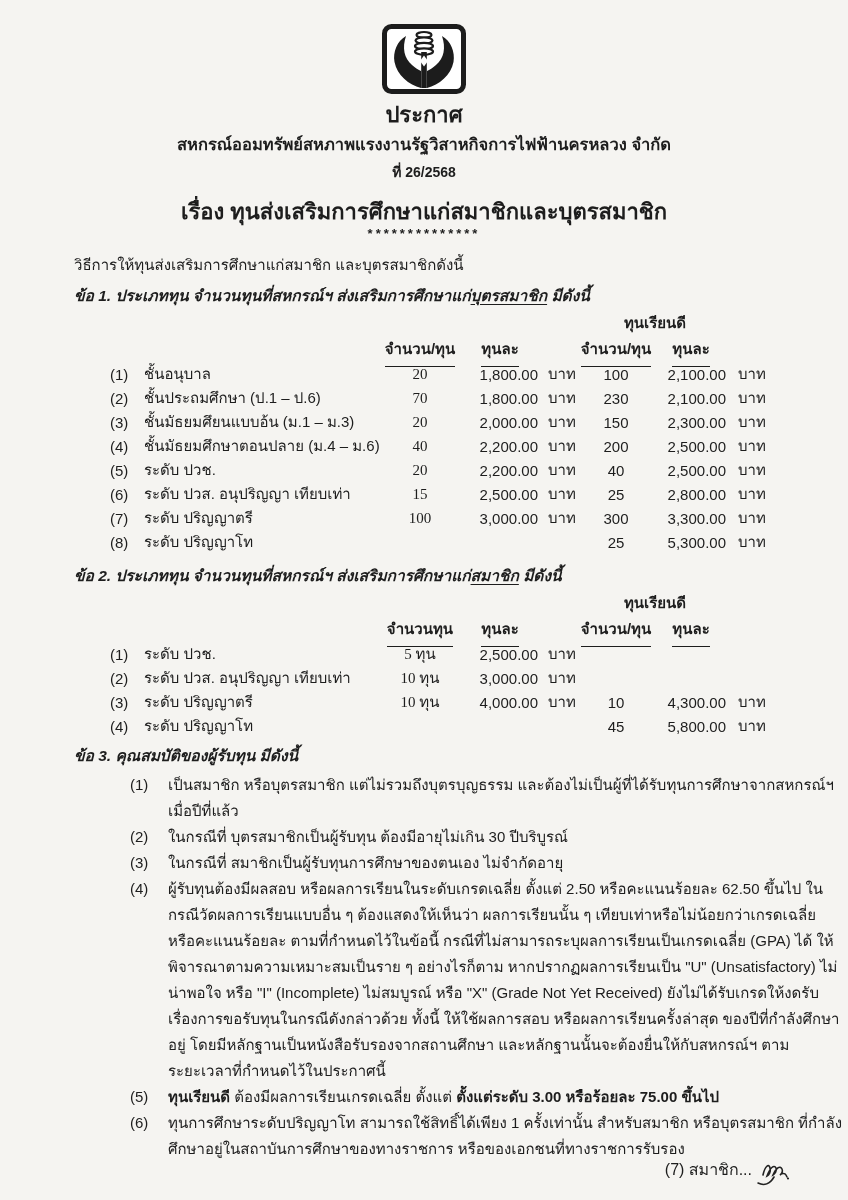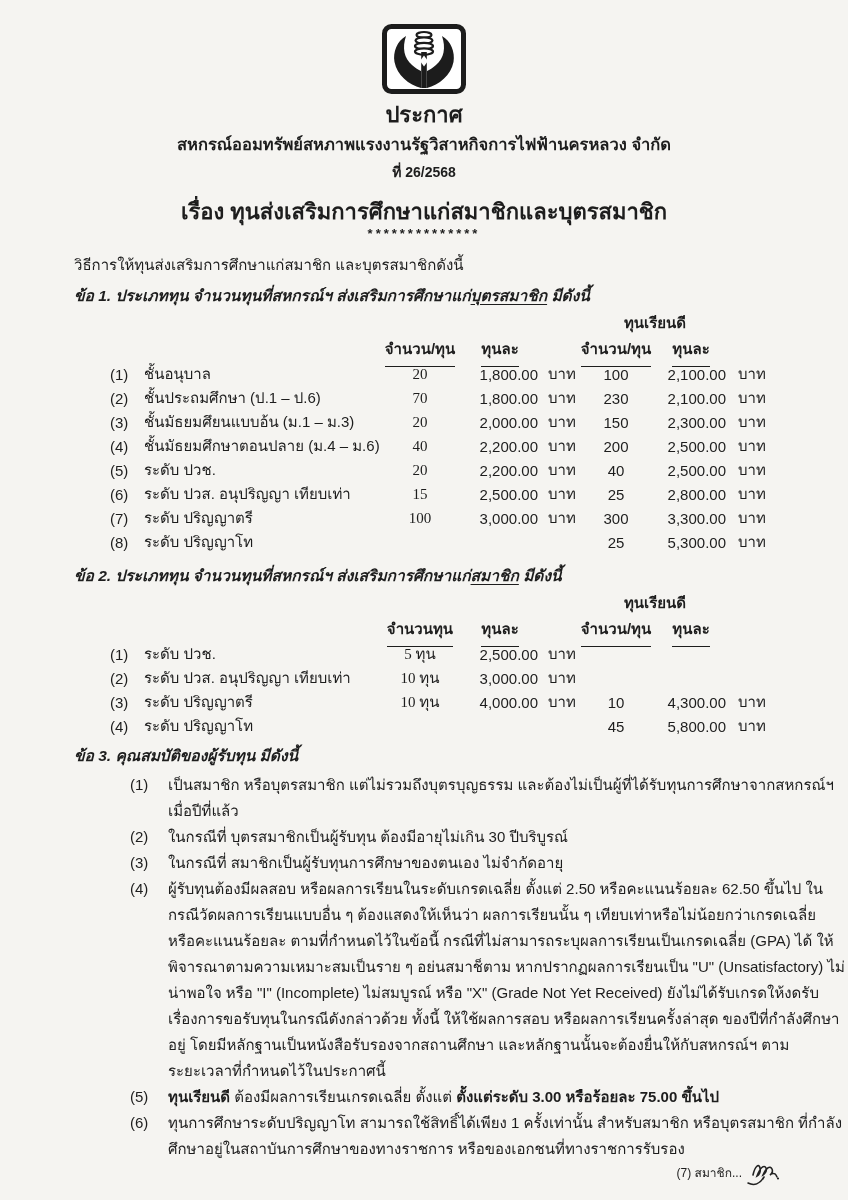--- a/index.html
+++ b/index.html
@@ -37,21 +37,21 @@
   .merit-row{height:26px;}
   .merit-lbl{grid-column:7/9;text-align:center;font-weight:bold;}
   .hcell{font-weight:bold;text-align:center;}
   .hcell span{border-bottom:1.6px solid #1d1d1d;padding-bottom:9px;white-space:nowrap;}
   .hrow{height:26px;}
   .list{margin-top:2px;}
   .item{display:flex;margin-left:56px;}
   .item-no{width:38px;flex:none;line-height:26px;}
   .item-body{flex:1;}
   .b{font-weight:bold;}
-  .footer{position:absolute;right:68px;bottom:18px;font-size:12px;white-space:nowrap;display:flex;align-items:flex-end;}
+  .footer{position:absolute;right:58px;bottom:18px;font-size:16px;white-space:nowrap;display:flex;align-items:flex-end;}
   .sig{margin-left:4px;margin-bottom:-6px;}
 </style>
 </head>
 <body>
 
 <div class="page">
 
   <div class="hdr">
     <svg class="logo" width="84" height="70" viewBox="0 0 84 70">
       <rect x="2.5" y="2.5" width="79" height="65" rx="7" fill="#ffffff" stroke="#1c1c1c" stroke-width="5"></rect>
@@ -269,21 +269,21 @@
         <div class="item-body">
           <div class="ln">ในกรณีที่ สมาชิกเป็นผู้รับทุนการศึกษาของตนเอง ไม่จำกัดอายุ</div>
         </div>
       </div>
       <div class="item">
         <div class="item-no">(4)</div>
         <div class="item-body">
           <div class="ln">ผู้รับทุนต้องมีผลสอบ หรือผลการเรียนในระดับเกรดเฉลี่ย ตั้งแต่ 2.50 หรือคะแนนร้อยละ 62.50 ขึ้นไป ใน</div>
           <div class="ln">กรณีวัดผลการเรียนแบบอื่น ๆ ต้องแสดงให้เห็นว่า ผลการเรียนนั้น ๆ  เทียบเท่าหรือไม่น้อยกว่าเกรดเฉลี่ย</div>
           <div class="ln">หรือคะแนนร้อยละ ตามที่กำหนดไว้ในข้อนี้  กรณีที่ไม่สามารถระบุผลการเรียนเป็นเกรดเฉลี่ย (GPA) ได้ ให้</div>
-          <div class="ln">พิจารณาตามความเหมาะสมเป็นราย ๆ  อย่นสมาช็ตาม หากปรากฏผลการเรียนเป็น "U" (Unsatisfactory) ไม่</div>
+          <div class="ln">พิจารณาตามความเหมาะสมเป็นราย ๆ  อย่างไรก็ตาม หากปรากฏผลการเรียนเป็น "U" (Unsatisfactory) ไม่</div>
           <div class="ln">น่าพอใจ หรือ "I" (Incomplete) ไม่สมบูรณ์ หรือ  "X" (Grade Not Yet Received) ยังไม่ได้รับเกรดให้งดรับ</div>
           <div class="ln">เรื่องการขอรับทุนในกรณีดังกล่าวด้วย ทั้งนี้ ให้ใช้ผลการสอบ หรือผลการเรียนครั้งล่าสุด ของปีที่กำลังศึกษา</div>
           <div class="ln">อยู่ โดยมีหลักฐานเป็นหนังสือรับรองจากสถานศึกษา และหลักฐานนั้นจะต้องยื่นให้กับสหกรณ์ฯ ตาม</div>
           <div class="ln">ระยะเวลาที่กำหนดไว้ในประกาศนี้</div>
         </div>
       </div>
       <div class="item">
         <div class="item-no">(5)</div>
         <div class="item-body">
           <div class="ln"><span class="b">ทุนเรียนดี</span><span> ต้องมีผลการเรียนเกรดเฉลี่ย ตั้งแต่ </span><span class="b">ตั้งแต่ระดับ 3.00 หรือร้อยละ 75.00 ขึ้นไป</span></div>

